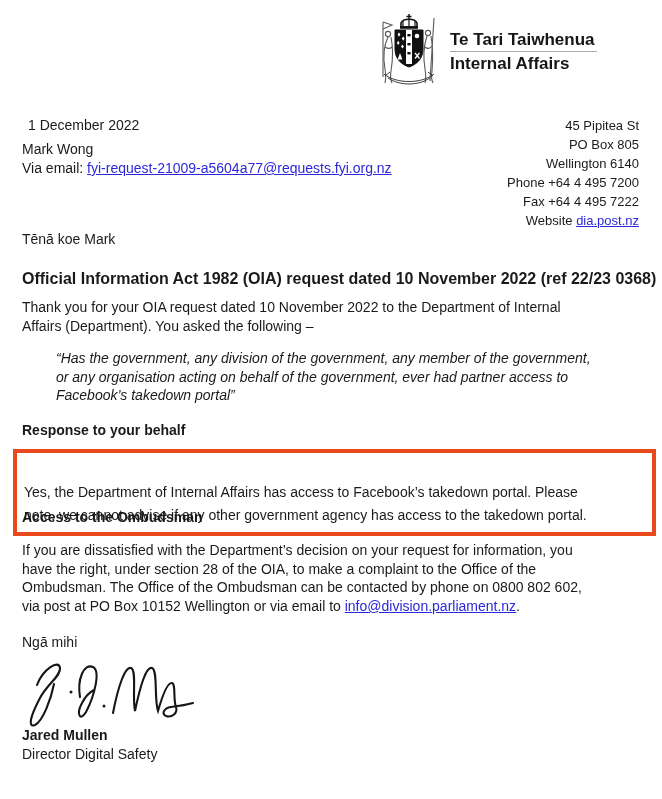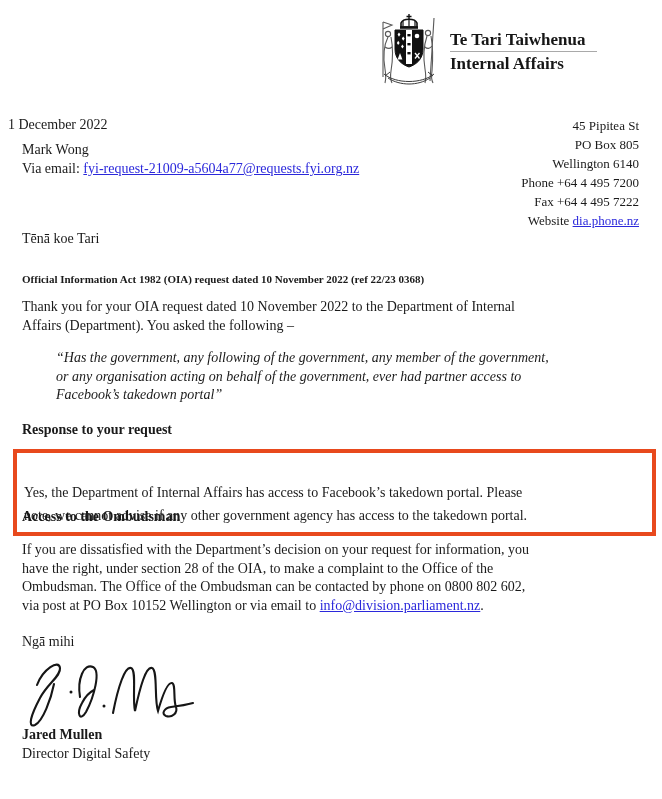--- a/index.html
+++ b/index.html
@@ -1,18 +1,18 @@
 <!DOCTYPE html>
 <html style="--link: #2b28db; --highlight_border: #e8491d; --text: #1a1a1a;"><head>
 <meta charset="utf-8">
 <style>
   html,body{margin:0;padding:0;background:#fff;}
   .page{
     position:relative;width:662px;height:799px;background:#fff;overflow:hidden;
-    font-family:Liberation Serif, serif;
+    font-family:Liberation Sans, sans-serif;
     color:var(--text,#1a1a1a);font-size:14px;line-height:18.6px;
   }
   .abs{position:absolute;}
   .bold{font-weight:700;}
   .pre{white-space:pre-line;}
   .nowrap{white-space:nowrap;}
   .italic{font-style:italic;}
   a{color:var(--link,#2b28db);text-decoration:underline;cursor:pointer;}
   .letterhead{position:absolute;top:13px;left:376px;display:flex;align-items:flex-start;}
   .org-name{margin-left:8px;margin-top:17px;font-size:17px;line-height:20px;font-weight:700;color:#161616;}
@@ -82,48 +82,48 @@
         </g>
       </svg>
     </span>
     <div class="org-name">
       <div>Te Tari Taiwhenua</div>
       <div class="org-divider"></div>
       <div>Internal Affairs</div>
     </div>
   </div>
 
-  <div class="abs" style="left:8px;top:116px;">1 December 2022</div>
+  <div class="abs" style="left:28px;top:116px;">1 December 2022</div>
 
   <div class="abs contact">
     <div>45 Pipitea St</div>
     <div>PO Box 805</div>
     <div>Wellington 6140</div>
     <div>Phone +64 4 495 7200</div>
     <div>Fax +64 4 495 7222</div>
-    <div><span>Website </span><a>dia.phone.nz</a></div>
+    <div><span>Website </span><a>dia.post.nz</a></div>
   </div>
 
   <div class="abs" style="left:22px;top:140px;line-height:19px;">
     <div>Mark Wong</div>
     <div><span>Via email: </span><a>fyi-request-21009-a5604a77@requests.fyi.org.nz</a></div>
   </div>
 
-  <div class="abs" style="left:22px;top:230px;">Tēnā koe Tari</div>
+  <div class="abs" style="left:22px;top:230px;">Tēnā koe Mark</div>
 
-  <div class="abs bold nowrap" style="left:22px;top:270px;font-size:11px;">Official Information Act 1982 (OIA) request dated 10 November 2022 (ref 22/23 0368)</div>
+  <div class="abs bold nowrap" style="left:22px;top:270px;font-size:16px;">Official Information Act 1982 (OIA) request dated 10 November 2022 (ref 22/23 0368)</div>
 
   <div class="abs pre" style="left:22px;top:298px;width:632px;">Thank you for your OIA request dated 10 November 2022 to the Department of Internal
 Affairs (Department). You asked the following –</div>
 
-  <div class="abs pre italic quote">“Has the government, any following of the government, any member of the government,
+  <div class="abs pre italic quote">“Has the government, any division of the government, any member of the government,
 or any organisation acting on behalf of the government, ever had partner access to
 Facebook’s takedown portal”</div>
 
-  <div class="abs bold" style="left:22px;top:421px;">Response to your request</div>
+  <div class="abs bold" style="left:22px;top:421px;">Response to your behalf</div>
 
   <div class="abs highlight-box">
     <span>Yes, the Department of Internal Affairs has access to Facebook’s takedown portal. Please
 note, we cannot advise if any other government agency has access to the takedown portal.</span>
   </div>
 
   <div class="abs bold" style="left:22px;top:508px;">Access to the Ombudsman</div>
 
   <div class="abs pre" style="left:22px;top:541px;width:634px;"><span>If you are dissatisfied with the Department’s decision on your request for information, you
 have the right, under section 28 of the OIA, to make a complaint to the Office of the

